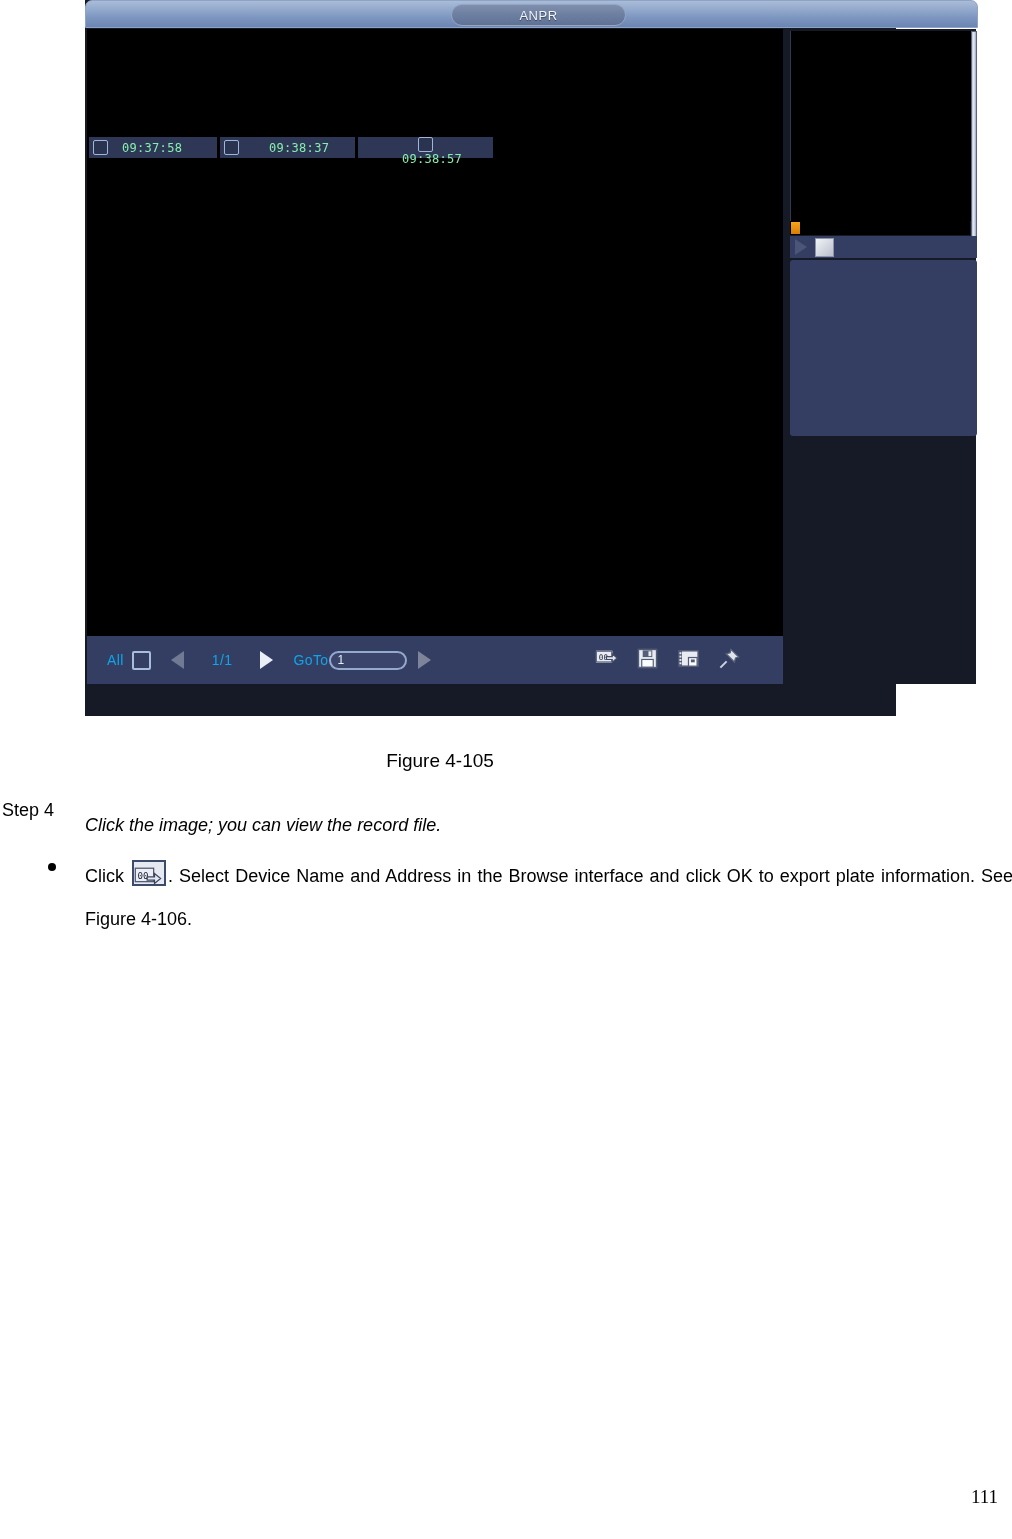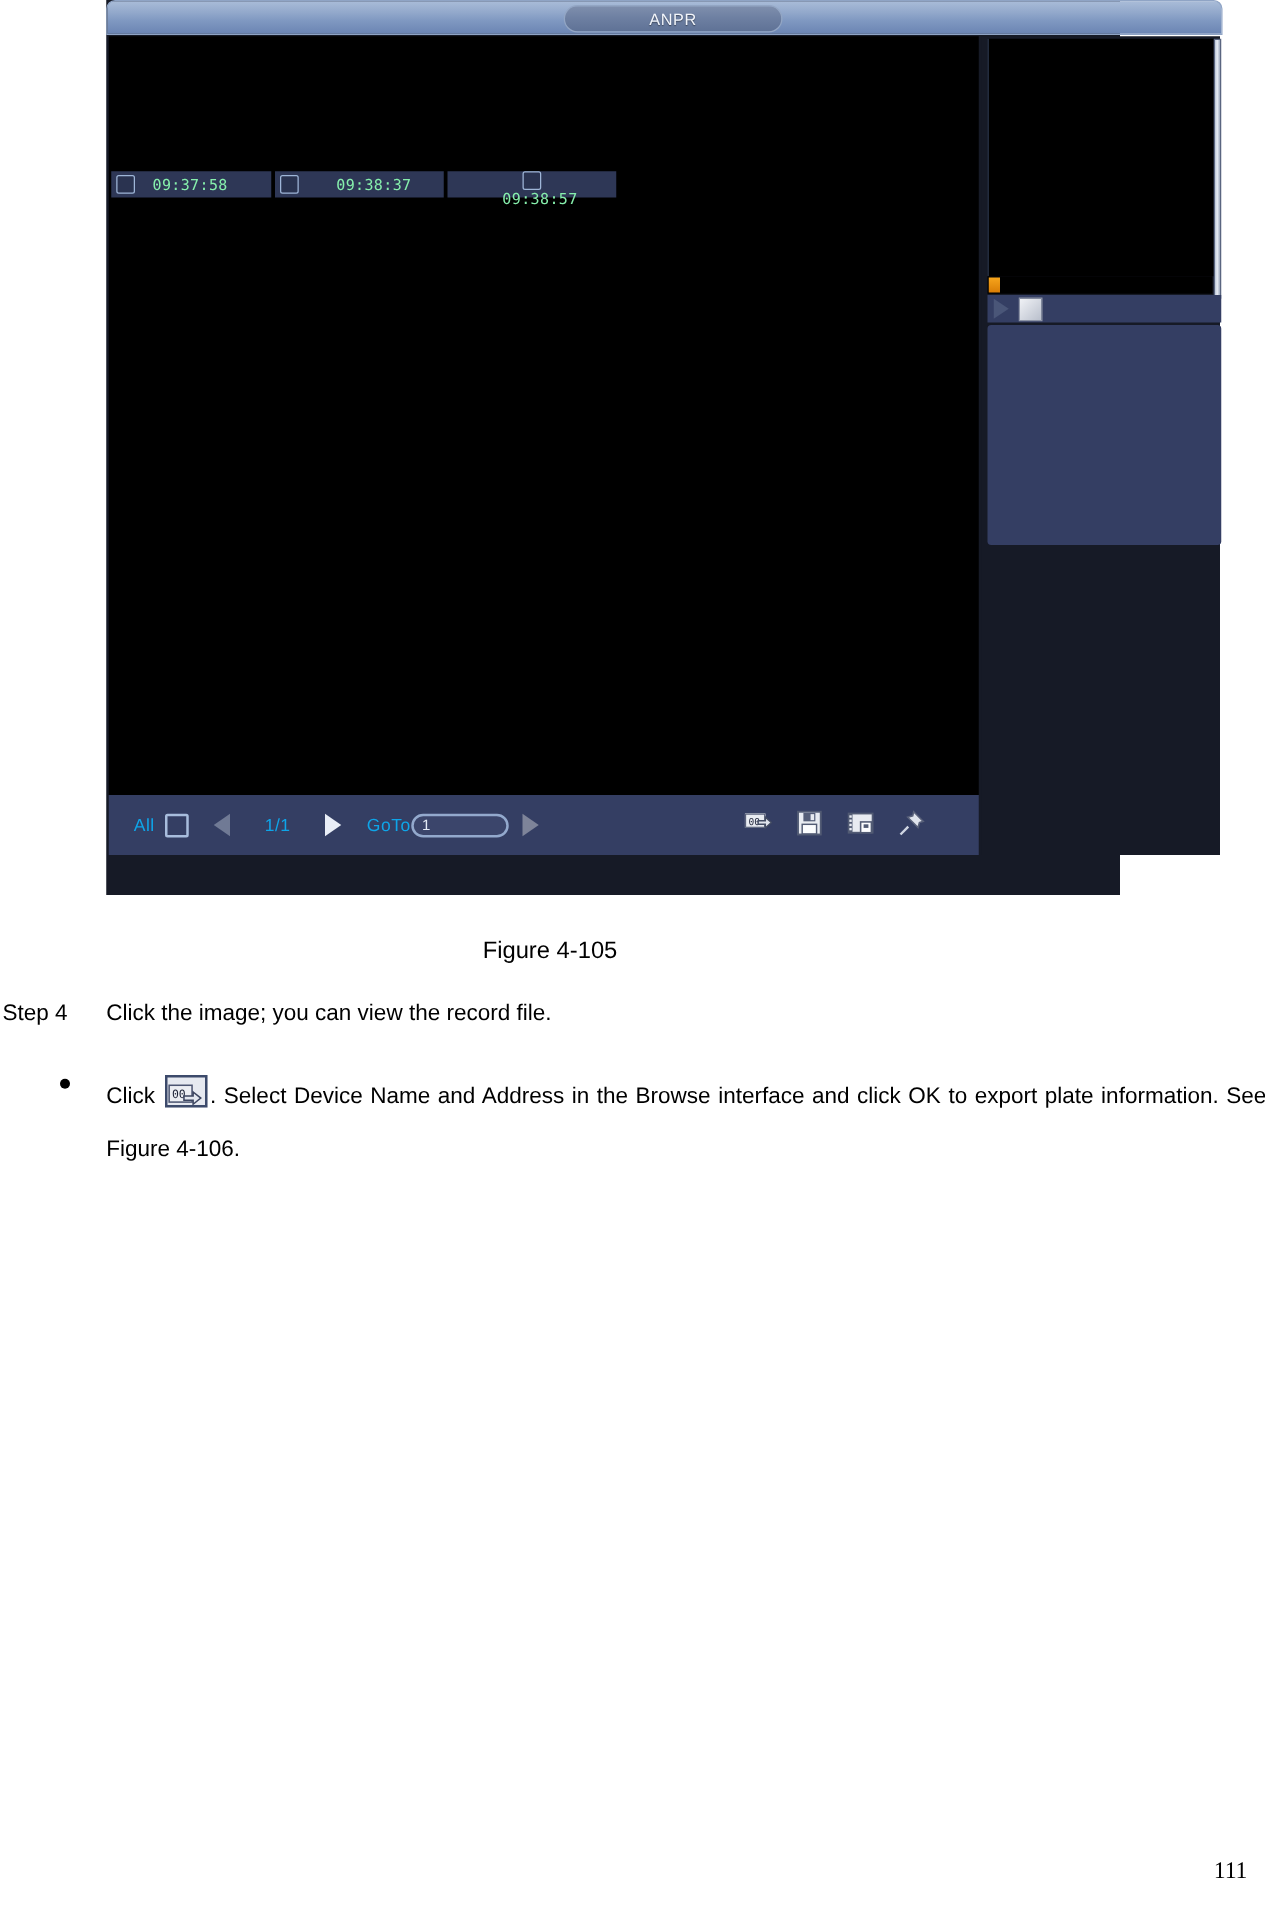--- a/index.html
+++ b/index.html
@@ -234,21 +234,21 @@
     left: 0px; top: 800px;
     width: 1012px;
     font-size: 18px;
   }
   #step-label {
     position: absolute;
     left: 2px; top: 0;
   }
   #step-text {
     position: absolute;
-    left: 85px; top: 0;
+    left: 85px; top: 15px; font-style: italic;
   }
   #bullet-block {
     position: absolute;
     left: 0px; top: 855px;
     width: 1012px;
     font-size: 18px;
   }
   #bullet-dot {
     position: absolute;
     left: 48px; top: 8px;

